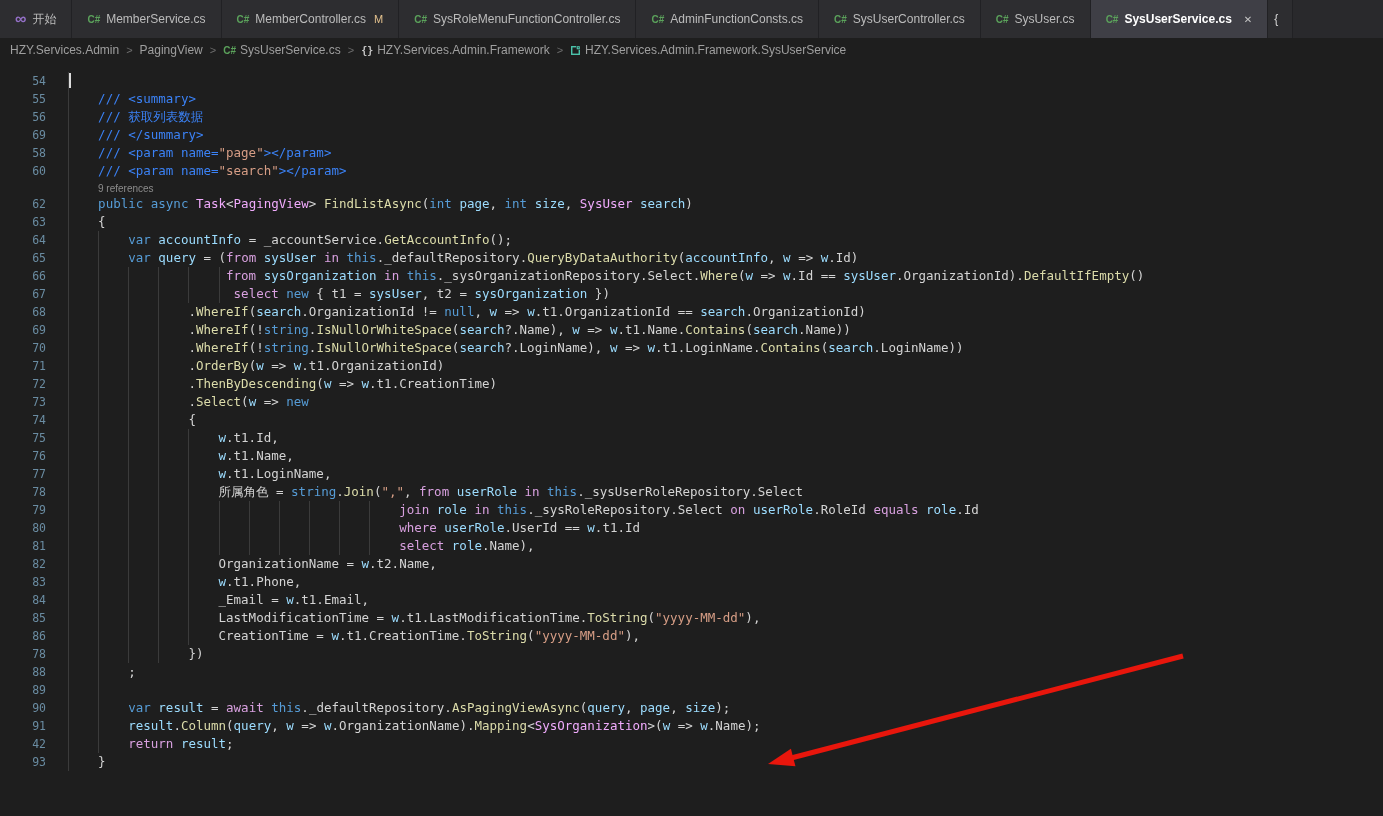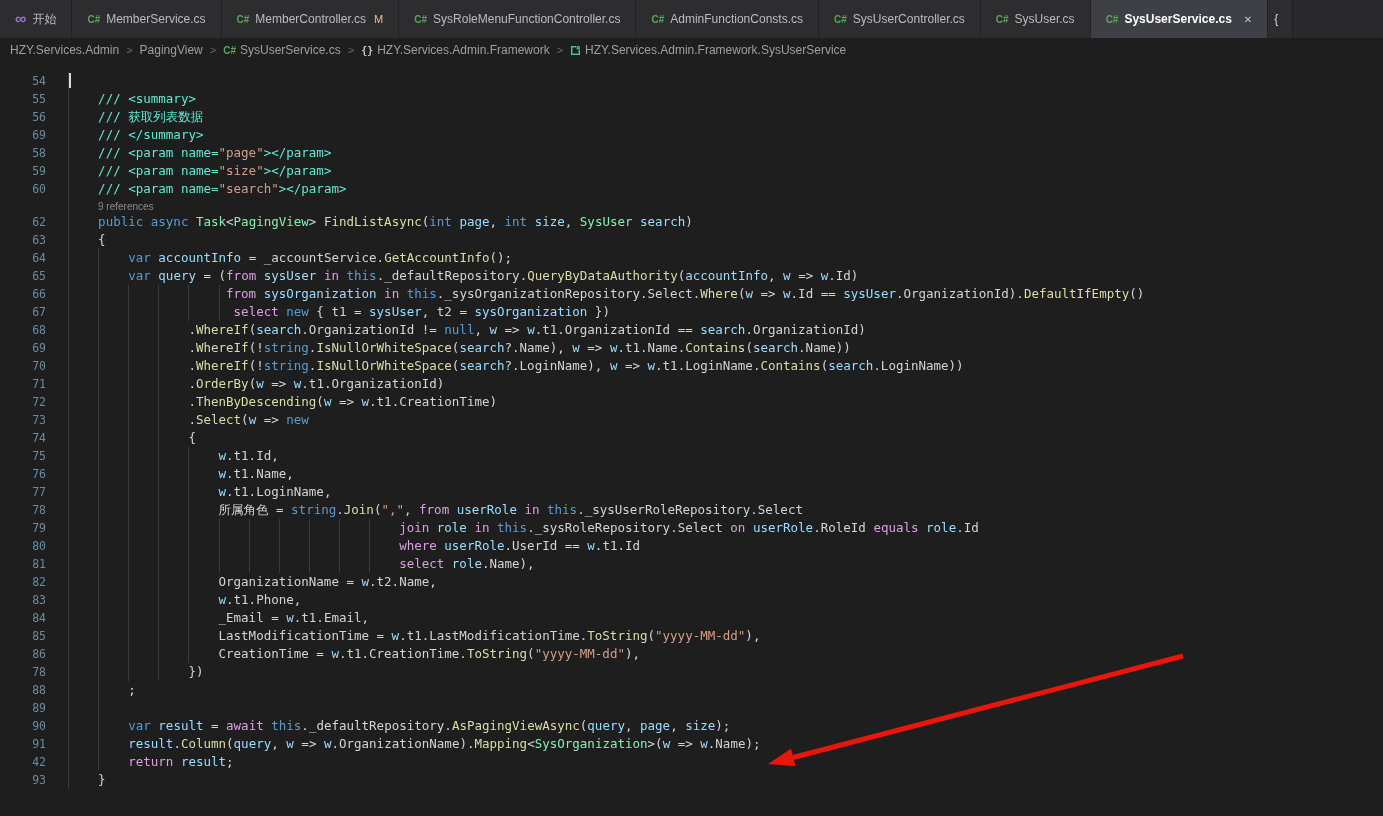--- a/index.html
+++ b/index.html
@@ -30,21 +30,21 @@
   .ln{position:absolute;left:0;top:0;width:46px;text-align:right;color:#6a8ca2;
       font-size:11.5px;cursor:pointer;}
   .lc{position:absolute;left:68px;top:0;white-space:pre;}
   .guide{position:absolute;top:0;width:1px;height:100%;background:#3b3b3b;}
   .caret{position:absolute;top:1px;width:2px;height:15px;background:#dcdcdc;}
   .lenst{position:absolute;left:98px;top:1px;font-size:10px;color:#8c8c8c;
          font-family:"Liberation Sans",sans-serif;cursor:pointer;}
   
   .arrow{position:absolute;left:0;top:0;pointer-events:none;}
 </style>
-<style>.tk-k{color:#569cd6}.tk-c{color:#d8a0df}.tk-t{color:#86efac}.tk-m{color:#dcdcaa}.tk-l{color:#9cdcfe}.tk-f{color:#d4d4d4}.tk-s{color:#d69d85}.tk-d{color:#5eead4}.tk-p{color:#d4d4d4}.csicon{color:#5ba25b}.vslogo{color:#9470c7}.tbadge{color:#e2c08d}</style></head>
+<style>.tk-k{color:#569cd6}.tk-c{color:#d8a0df}.tk-t{color:#f0abfc}.tk-m{color:#dcdcaa}.tk-l{color:#9cdcfe}.tk-f{color:#d4d4d4}.tk-s{color:#d69d85}.tk-d{color:#3b82f6}.tk-p{color:#d4d4d4}.csicon{color:#5ba25b}.vslogo{color:#9470c7}.tbadge{color:#e2c08d}</style></head>
 <body>
 
 <div class="app">
   <div class="tabbar" id="tabbar">
       <div class="tab">
         <span class="vslogo">∞</span>
         <span class="tlabel">开始</span>
       </div>
       <div class="tab">
         <span class="csicon">C#</span>
@@ -110,21 +110,20 @@
         <span>HZY.Services.Admin.Framework.SysUserService</span>
       </span>
     </div>
   <div class="editor" id="editor">
     <div id="code">
         <div class="cl"><div class="guide" style="left: 68px;"></div><span class="ln">54</span><span class="lc"></span><div class="caret" style="left: 69px;"></div></div>
         <div class="cl"><div class="guide" style="left: 68px;"></div><span class="ln">55</span><span class="lc"><span class="tk-d">    /// &lt;summary&gt;</span></span></div>
         <div class="cl"><div class="guide" style="left: 68px;"></div><span class="ln">56</span><span class="lc"><span class="tk-d">    /// 获取列表数据</span></span></div>
         <div class="cl"><div class="guide" style="left: 68px;"></div><span class="ln">69</span><span class="lc"><span class="tk-d">    /// &lt;/summary&gt;</span></span></div>
         <div class="cl"><div class="guide" style="left: 68px;"></div><span class="ln">58</span><span class="lc"><span class="tk-d">    /// &lt;param name=</span><span class="tk-s">"page"</span><span class="tk-d">&gt;&lt;/param&gt;</span></span></div>
-        <div class="cl"><div class="guide" style="left: 68px;"></div><span class="ln">59</span><span class="lc"><span class="tk-d">    /// &lt;param name=</span><span class="tk-s">"size"</span><span class="tk-d">&gt;&lt;/param&gt;</span></span></div>
         <div class="cl"><div class="guide" style="left: 68px;"></div><span class="ln">60</span><span class="lc"><span class="tk-d">    /// &lt;param name=</span><span class="tk-s">"search"</span><span class="tk-d">&gt;&lt;/param&gt;</span></span></div>
         <div class="cl lens"><div class="guide" style="left: 68px;"></div><span class="lenst">9 references</span></div>
         <div class="cl"><div class="guide" style="left: 68px;"></div><span class="ln">62</span><span class="lc"><span class="tk-k">    public async </span><span class="tk-t">Task</span><span class="tk-p">&lt;</span><span class="tk-t">PagingView</span><span class="tk-p">&gt; </span><span class="tk-m">FindListAsync</span><span class="tk-p">(</span><span class="tk-k">int</span><span class="tk-p"> </span><span class="tk-l">page</span><span class="tk-p">, </span><span class="tk-k">int</span><span class="tk-p"> </span><span class="tk-l">size</span><span class="tk-p">, </span><span class="tk-t">SysUser</span><span class="tk-p"> </span><span class="tk-l">search</span><span class="tk-p">)</span></span></div>
         <div class="cl"><div class="guide" style="left: 68px;"></div><span class="ln">63</span><span class="lc"><span class="tk-p">    {</span></span></div>
         <div class="cl"><div class="guide" style="left: 68px;"></div><div class="guide" style="left: 98.1031px;"></div><span class="ln">64</span><span class="lc"><span class="tk-p">        </span><span class="tk-k">var</span><span class="tk-p"> </span><span class="tk-l">accountInfo</span><span class="tk-p"> = </span><span class="tk-f">_accountService</span><span class="tk-p">.</span><span class="tk-m">GetAccountInfo</span><span class="tk-p">();</span></span></div>
         <div class="cl"><div class="guide" style="left: 68px;"></div><div class="guide" style="left: 98.1031px;"></div><span class="ln">65</span><span class="lc"><span class="tk-p">        </span><span class="tk-k">var</span><span class="tk-p"> </span><span class="tk-l">query</span><span class="tk-p"> = (</span><span class="tk-c">from</span><span class="tk-p"> </span><span class="tk-l">sysUser</span><span class="tk-p"> </span><span class="tk-c">in</span><span class="tk-p"> </span><span class="tk-k">this</span><span class="tk-p">.</span><span class="tk-f">_defaultRepository</span><span class="tk-p">.</span><span class="tk-m">QueryByDataAuthority</span><span class="tk-p">(</span><span class="tk-l">accountInfo</span><span class="tk-p">, </span><span class="tk-l">w</span><span class="tk-p"> =&gt; </span><span class="tk-l">w</span><span class="tk-p">.Id)</span></span></div>
         <div class="cl"><div class="guide" style="left: 68px;"></div><div class="guide" style="left: 98.1031px;"></div><div class="guide" style="left: 128.206px;"></div><div class="guide" style="left: 158.309px;"></div><div class="guide" style="left: 188.412px;"></div><div class="guide" style="left: 218.516px;"></div><span class="ln">66</span><span class="lc"><span class="tk-p">                     </span><span class="tk-c">from</span><span class="tk-p"> </span><span class="tk-l">sysOrganization</span><span class="tk-p"> </span><span class="tk-c">in</span><span class="tk-p"> </span><span class="tk-k">this</span><span class="tk-p">.</span><span class="tk-f">_sysOrganizationRepository</span><span class="tk-p">.Select.</span><span class="tk-m">Where</span><span class="tk-p">(</span><span class="tk-l">w</span><span class="tk-p"> =&gt; </span><span class="tk-l">w</span><span class="tk-p">.Id == </span><span class="tk-l">sysUser</span><span class="tk-p">.OrganizationId).</span><span class="tk-m">DefaultIfEmpty</span><span class="tk-p">()</span></span></div>
         <div class="cl"><div class="guide" style="left: 68px;"></div><div class="guide" style="left: 98.1031px;"></div><div class="guide" style="left: 128.206px;"></div><div class="guide" style="left: 158.309px;"></div><div class="guide" style="left: 188.412px;"></div><div class="guide" style="left: 218.516px;"></div><span class="ln">67</span><span class="lc"><span class="tk-p">                      </span><span class="tk-c">select</span><span class="tk-p"> </span><span class="tk-k">new</span><span class="tk-p"> { t1 = </span><span class="tk-l">sysUser</span><span class="tk-p">, t2 = </span><span class="tk-l">sysOrganization</span><span class="tk-p"> })</span></span></div>
         <div class="cl"><div class="guide" style="left: 68px;"></div><div class="guide" style="left: 98.1031px;"></div><div class="guide" style="left: 128.206px;"></div><div class="guide" style="left: 158.309px;"></div><span class="ln">68</span><span class="lc"><span class="tk-p">                .</span><span class="tk-m">WhereIf</span><span class="tk-p">(</span><span class="tk-l">search</span><span class="tk-p">.OrganizationId != </span><span class="tk-k">null</span><span class="tk-p">, </span><span class="tk-l">w</span><span class="tk-p"> =&gt; </span><span class="tk-l">w</span><span class="tk-p">.t1.OrganizationId == </span><span class="tk-l">search</span><span class="tk-p">.OrganizationId)</span></span></div>
         <div class="cl"><div class="guide" style="left: 68px;"></div><div class="guide" style="left: 98.1031px;"></div><div class="guide" style="left: 128.206px;"></div><div class="guide" style="left: 158.309px;"></div><span class="ln">69</span><span class="lc"><span class="tk-p">                .</span><span class="tk-m">WhereIf</span><span class="tk-p">(!</span><span class="tk-k">string</span><span class="tk-p">.</span><span class="tk-m">IsNullOrWhiteSpace</span><span class="tk-p">(</span><span class="tk-l">search</span><span class="tk-p">?.Name), </span><span class="tk-l">w</span><span class="tk-p"> =&gt; </span><span class="tk-l">w</span><span class="tk-p">.t1.Name.</span><span class="tk-m">Contains</span><span class="tk-p">(</span><span class="tk-l">search</span><span class="tk-p">.Name))</span></span></div>

